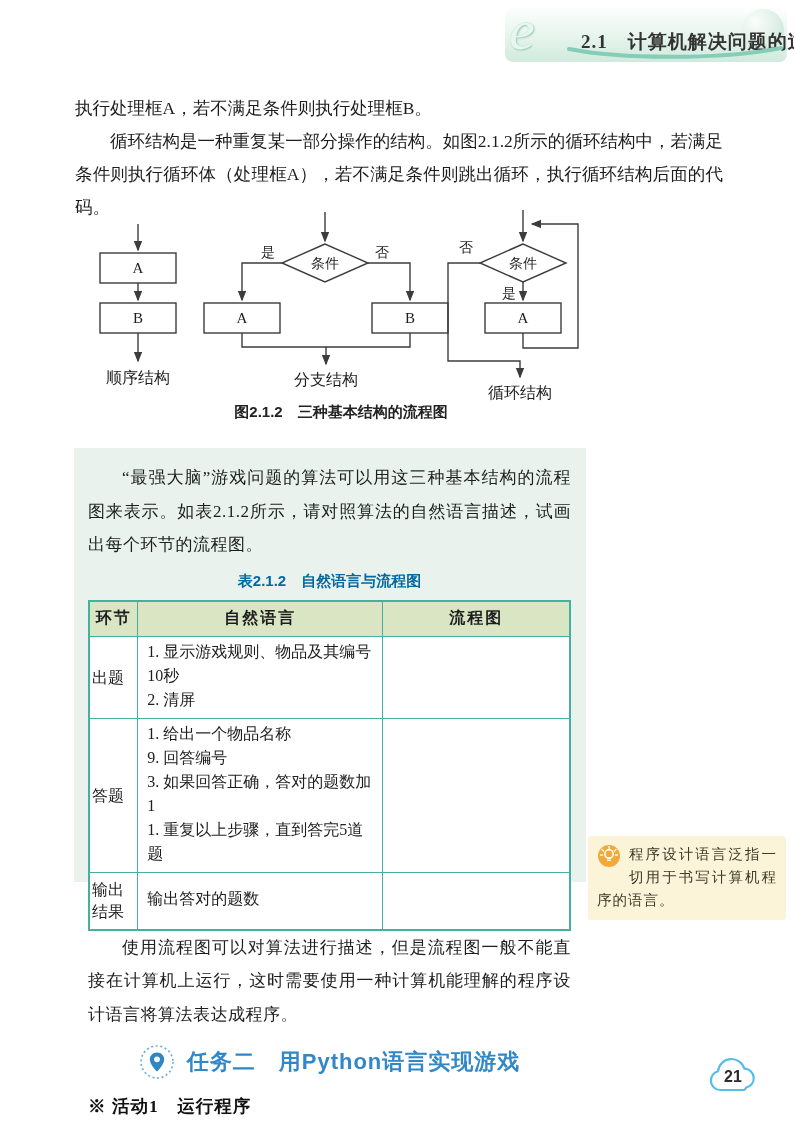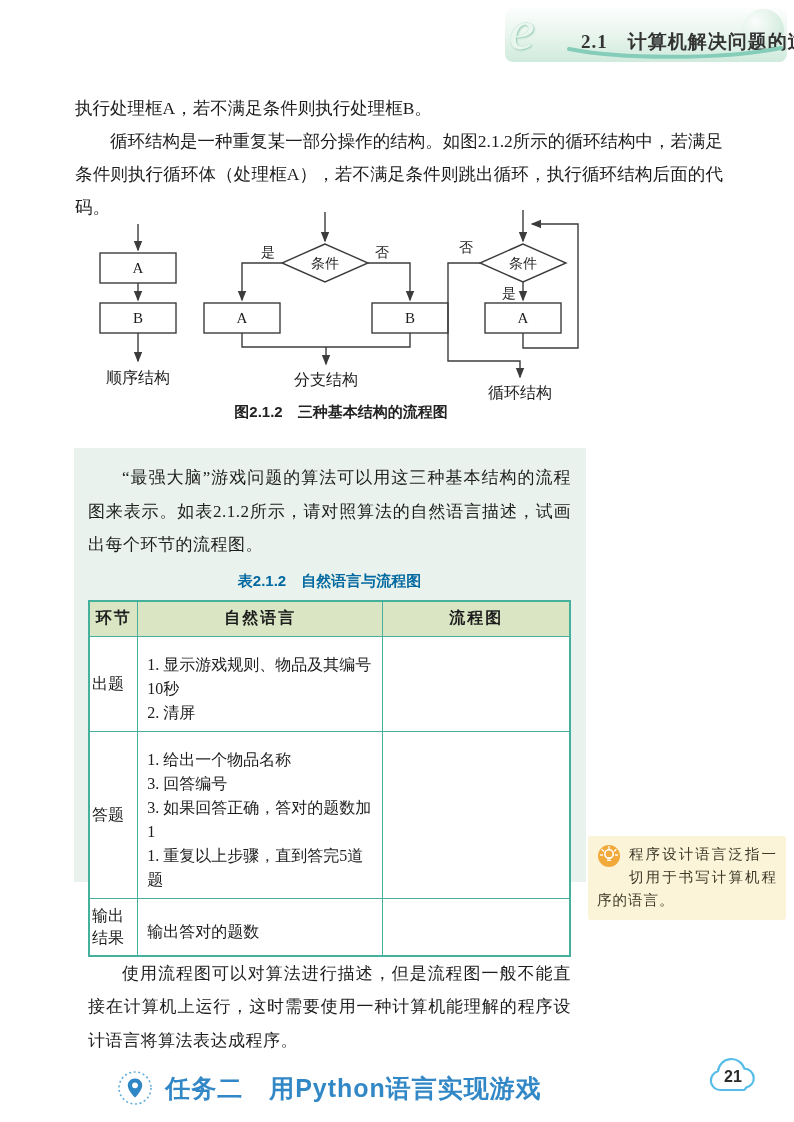--- a/index.html
+++ b/index.html
@@ -64,29 +64,29 @@
     border:2.5px solid #45b19c; background:#ffffff;
   }
   .nl-table th, .nl-table td {
     border:1.5px solid #45b19c; font-size:16px; vertical-align:middle;
   }
   .nl-table th {
     background:#dae5c3; font-weight:bold; height:36px; text-align:center;
     font-family:"Liberation Serif","DejaVu Serif",serif; letter-spacing:2px;
   }
   .nl-table td.stage { width:49px; text-align:left; line-height:22px; padding:2px; }
-  .nl-table td.steps { width:246px; padding:16px 4px 6px 9px; line-height:24px; }
+  .nl-table td.steps { width:246px; padding:3px 4px 6px 9px; line-height:24px; }
   .nl-table td.fc-cell { width:188px; }
   .after-table { }
   .task-heading {
     margin-top:13px; display:flex; align-items:center; justify-content:center; gap:12px;
   }
   .task-text {
     font-family:"Liberation Sans","DejaVu Sans",sans-serif;
-    font-weight:bold; font-size:25px; color:#3288c6; letter-spacing:1px;
+    font-weight:bold; font-size:22px; color:#3288c6; letter-spacing:1px;
   }
   .activity-heading {
     margin-top:14px; font-weight:bold; font-size:17.5px; color:#111; letter-spacing:1px;
   }
   
   .side-note {
     position:absolute; left:588px; top:836px; width:198px; min-height:70px;
     background:#fcf4d8; border-radius:3px; padding:7px 9px 8px 9px;
     font-size:14.5px; line-height:23px; color:#3f3a2a; letter-spacing:1px;
     text-align:justify;
@@ -185,21 +185,21 @@
       <td class="steps">
         <div>1. 显示游戏规则、物品及其编号10秒</div>
         <div>2. 清屏</div>
       </td>
       <td class="fc-cell"></td>
     </tr>
     <tr style="height:103px;">
       <td class="stage">答题</td>
       <td class="steps">
         <div>1. 给出一个物品名称</div>
-        <div>3. 回答编号</div>
+        <div>9. 回答编号</div>
         <div>3. 如果回答正确，答对的题数加1</div>
         <div>1. 重复以上步骤，直到答完5道题</div>
       </td>
       <td class="fc-cell"></td>
     </tr>
     <tr style="height:57px;">
       <td class="stage">输出结果</td>
       <td class="steps">
         <div>输出答对的题数</div>
       </td>

